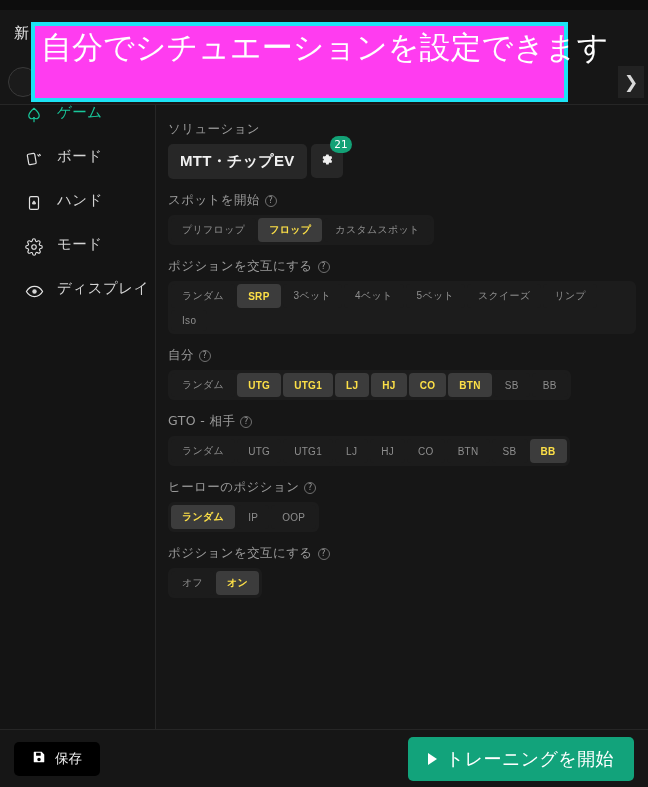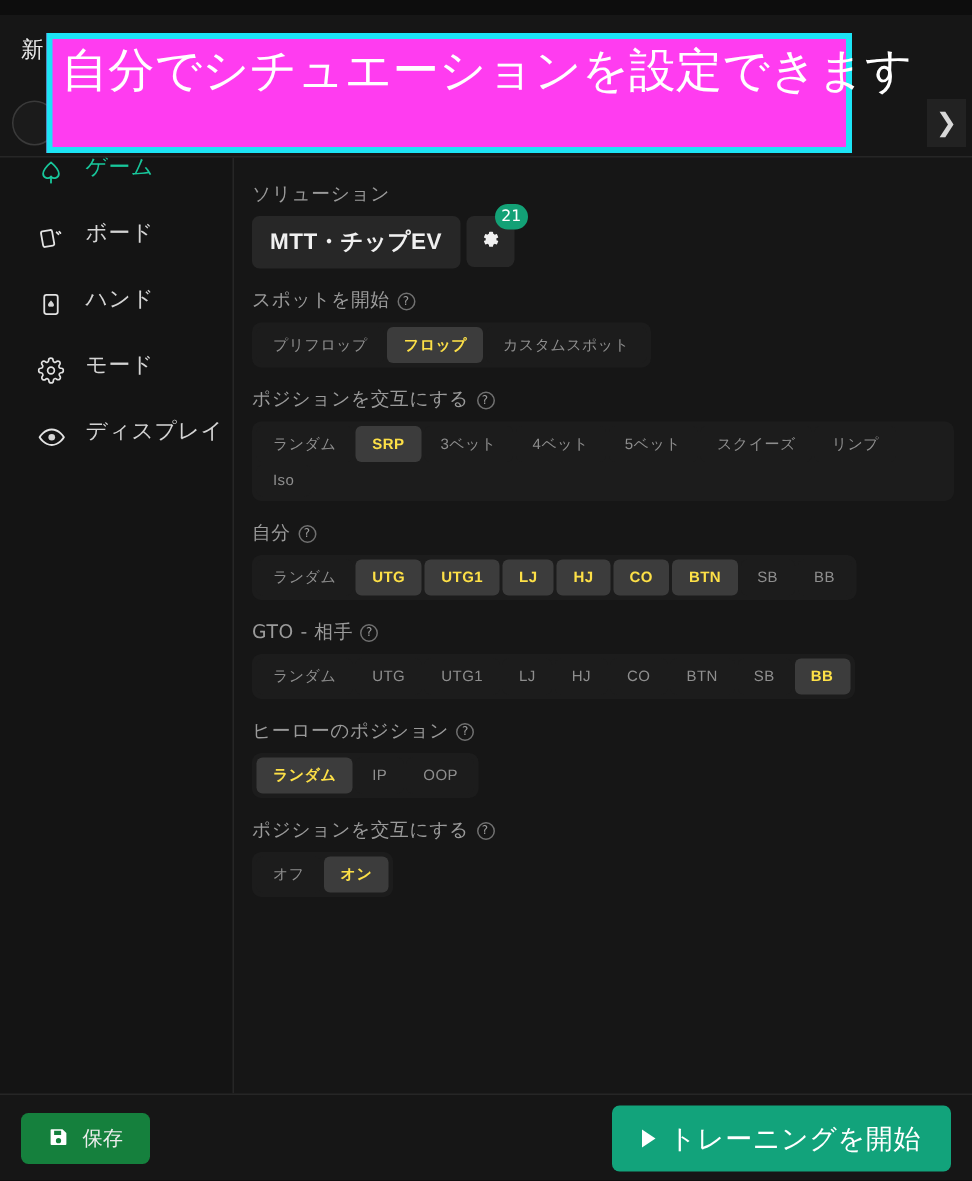--- a/index.html
+++ b/index.html
@@ -217,28 +217,28 @@
     flex: 0 0 58px;
     height: 58px;
     background: #161616;
     border-top: 1px solid #262626;
     display: flex;
     align-items: center;
     padding: 0 14px;
     gap: 10px;
   }
   .save-btn {
-    background: #15803d;
+    background: #000000;
     color: #ededed;
     border: none;
     border-radius: 5px;
     padding: 8px 18px;
     font-size: 13.5px;
     display: inline-flex;
-    align-items: flex-end;
+    align-items: flex-start;
     gap: 9px;
     cursor: pointer;
   }
   .spacer { flex: 1 1 auto; }
   .close-btn {
     background: transparent;
     border: none;
     color: #e2e2e2;
     font-size: 13.5px;
     padding: 8px 16px;

